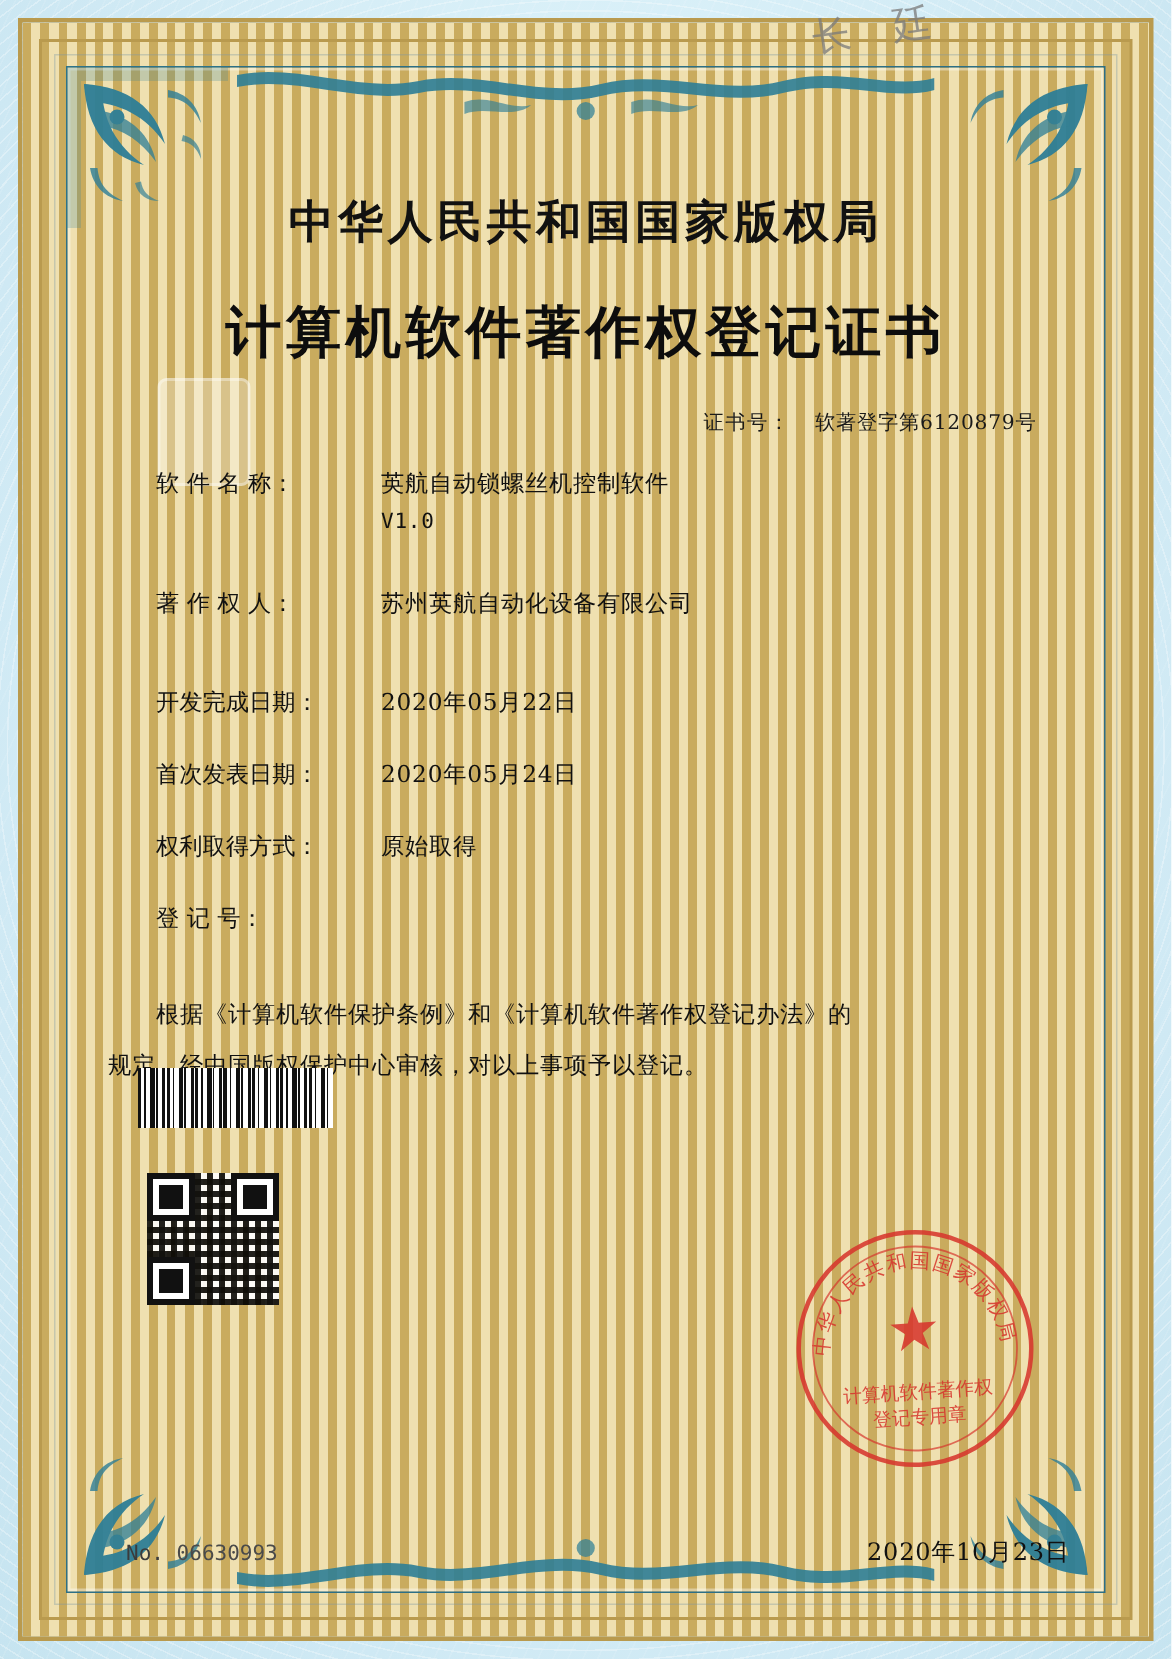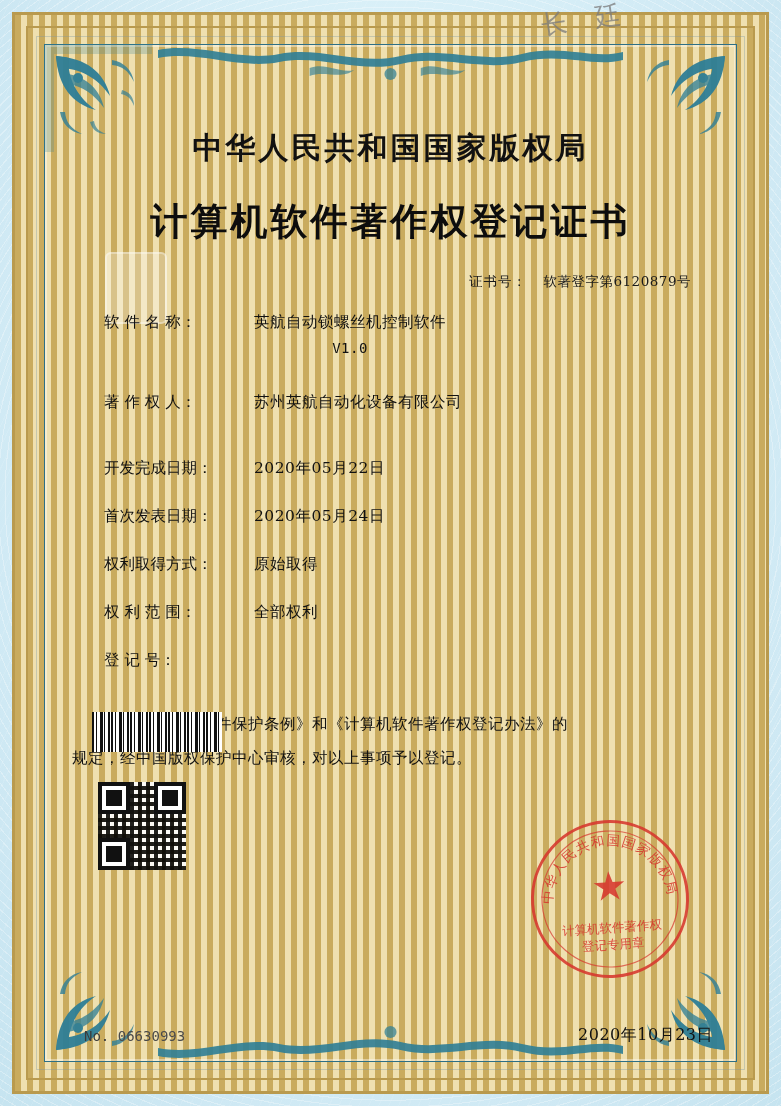--- a/index.html
+++ b/index.html
@@ -142,21 +142,20 @@
   .field-value {
     font-size: 15.5px;
     color: #111;
     font-family: "DejaVu Serif", serif;
     line-height: 26px;
     letter-spacing: .5px;
   }
   .field-value.mono {
     font-family: "DejaVu Sans Mono", monospace;
     font-size: 14px;
-    text-align: center;
   }
 
   .gap-lg { height: 34px; }
   .gap-md { height: 22px; }
 
   .row-spaced { margin-bottom: 22px; }
 
   .statement {
     margin-top: 34px;
     font-size: 15.5px;
@@ -426,24 +425,20 @@
       <div class="field-row row-spaced">
         <div class="field-label sp0">首次发表日期：</div>
         <div class="field-value">2020年05月24日</div>
       </div>
 
       <div class="field-row row-spaced">
         <div class="field-label sp0">权利取得方式：</div>
         <div class="field-value">原始取得</div>
       </div>
 
-      <div class="field-row row-spaced">
-        <div class="field-label sp0">权 利 范 围：</div>
-        <div class="field-value">全部权利</div>
-      </div>
 
       <div class="field-row">
         <div class="field-label sp0">登 记 号：</div>
       </div>
 
     </div>
 
     <div class="statement">
       <span class="indent"></span><span>根据《计算机软件保护条例》和《计算机软件著作权登记办法》的</span><br>
       <span>规定，经中国版权保护中心审核，对以上事项予以登记。</span>

